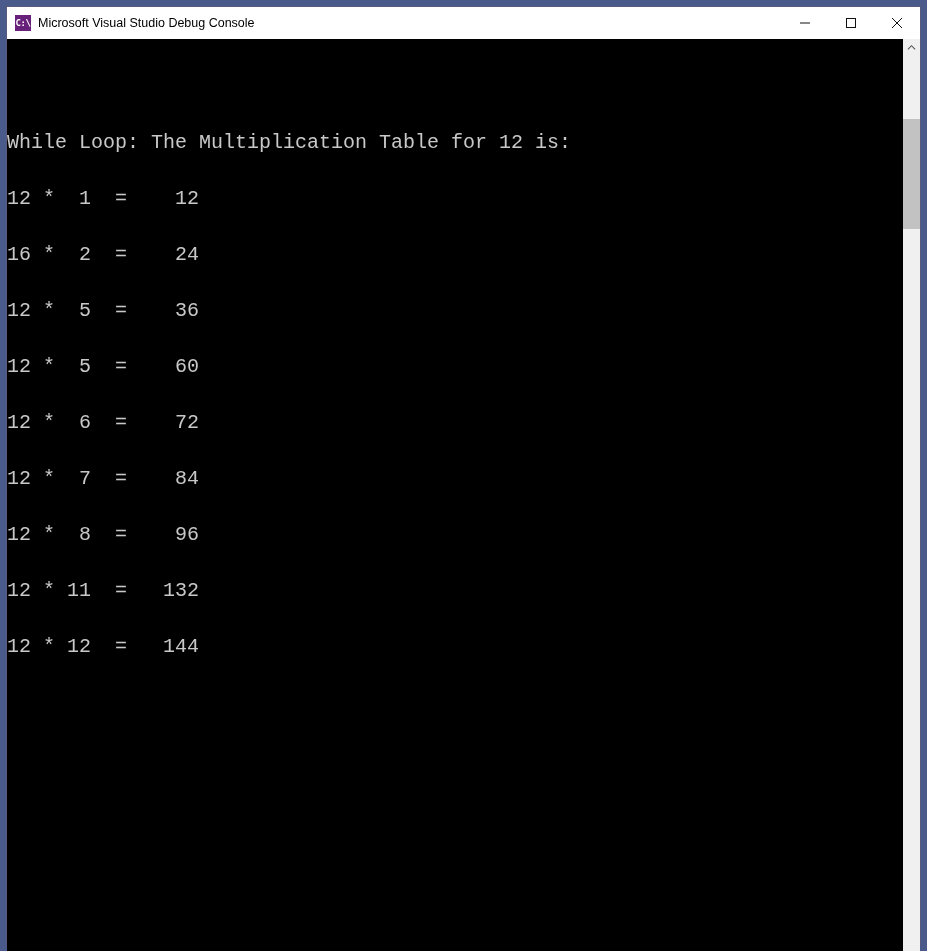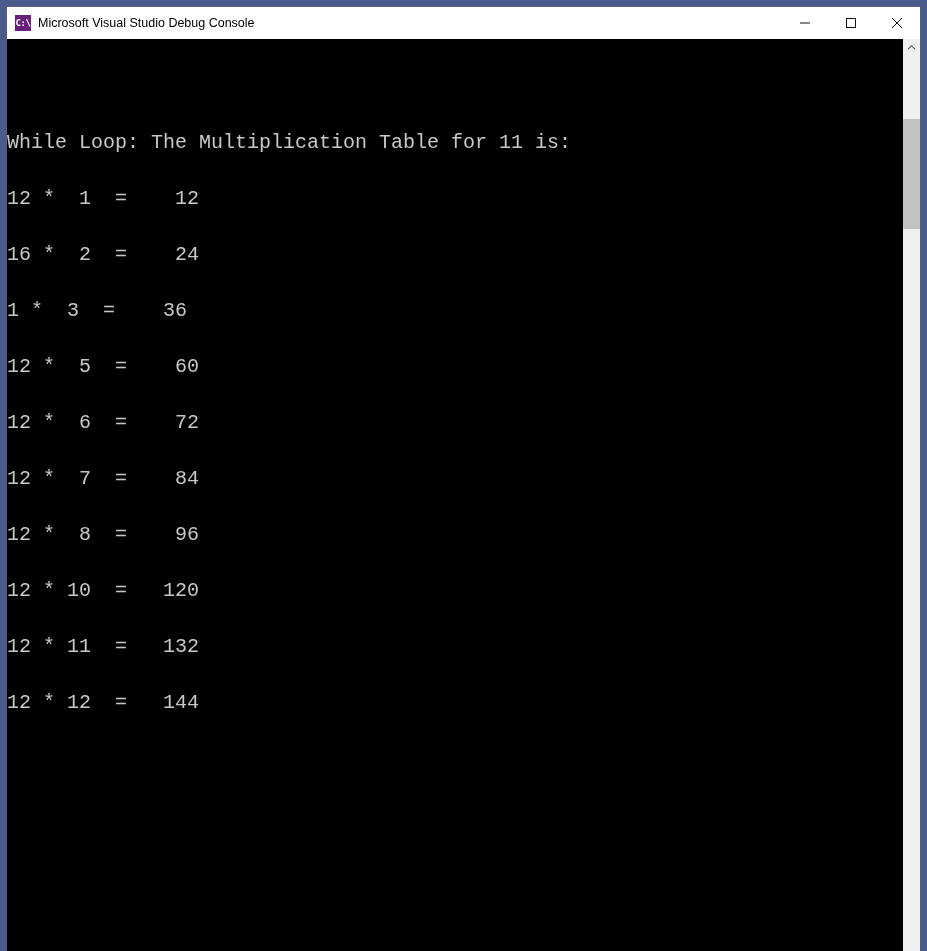--- a/index.html
+++ b/index.html
@@ -107,29 +107,28 @@
       <svg viewBox="0 0 10 10">
           <line x1="0" y1="0" x2="10" y2="10" stroke="currentColor" stroke-width="1"></line>
           <line x1="10" y1="0" x2="0" y2="10" stroke="currentColor" stroke-width="1"></line>
         </svg>
     </div>
   </div>
 
   <div class="client">
     <div class="console">
 <div class="blank"></div>
-<div>While Loop: The Multiplication Table for 11 is:</div>
+<div>While Loop: The Multiplication Table for 12 is:</div>
 <div>12 *  1  =    12</div>
 <div>16 *  2  =    24</div>
-<div>1 *  3  =    36</div>
+<div>12 *  5  =    36</div>
 <div>12 *  5  =    60</div>
 <div>12 *  6  =    72</div>
 <div>12 *  7  =    84</div>
 <div>12 *  8  =    96</div>
-<div>12 * 10  =   120</div>
 <div>12 * 11  =   132</div>
 <div>12 * 12  =   144</div>
 <div class="blank"></div>
 <div class="blank"></div>
 
 
 
 
 
 

